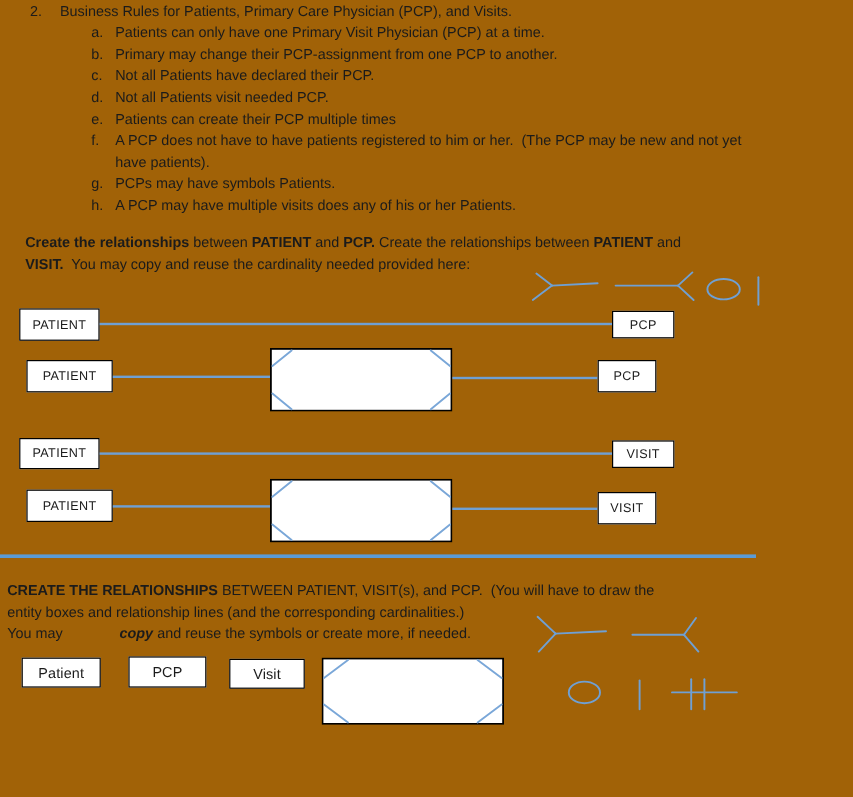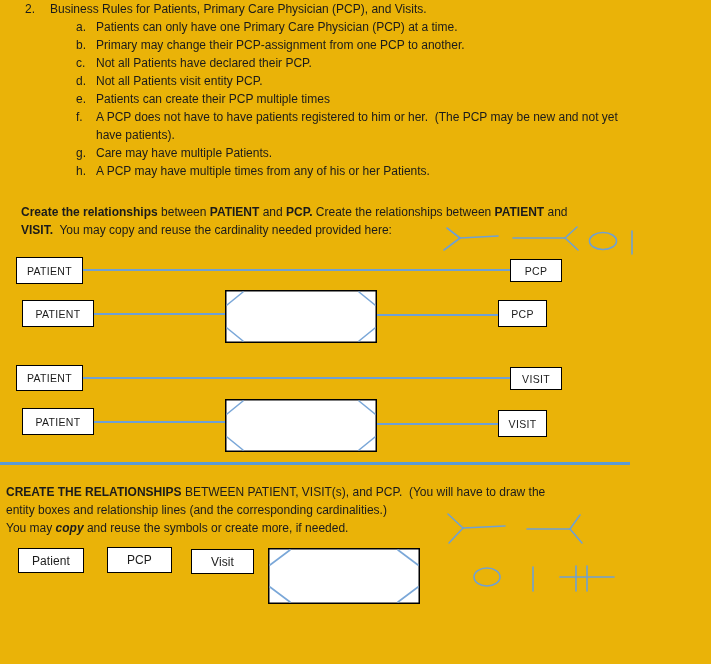--- a/index.html
+++ b/index.html
@@ -1,52 +1,52 @@
 <!DOCTYPE html>
 <html><head>
 <meta charset="utf-8">
 <style>
   html,body{margin:0;padding:0;background:#fff;}
-  #page{position:relative;width:711px;height:664px;background:#eab308;
+  #page{position:relative;width:711px;height:664px;background:#a16207;
         font-family:"Liberation Sans",sans-serif;color:#1b1b1b;overflow:hidden;}
   .txt{font-size:12px;line-height:18px;white-space:pre-wrap;}
   .b{font-weight:700;}
-  .bi{font-weight:700;font-style:italic;}
+  .bi{font-weight:700;font-style:italic;margin-left:44px;}
   #rules{position:absolute;left:0;top:12;width:680px;}
   .rules-title{padding-left:25px;font-size:12px;line-height:18px;}
   .rules-num{display:inline-block;width:25px;}
   .rule-item{position:relative;padding-left:96px;font-size:12px;line-height:18px;white-space:pre-wrap;}
   .rule-letter{position:absolute;left:76px;top:0;}
-  #para1{position:absolute;left:21px;top:203px;width:655px;}
+  #para1{position:absolute;left:21px;top:193px;width:655px;}
   #para2{position:absolute;left:6px;top:483px;width:600px;}
   .entity{position:absolute;border:1.5px solid #000;background:#fff;box-sizing:border-box;
           display:flex;align-items:center;justify-content:center;
           font-size:10.5px;letter-spacing:.3px;}
   .entity.lg{font-size:12px;letter-spacing:.1px;}
   .conn{position:absolute;height:2px;background:#6fa0d4;}
   .abs{position:absolute;}
   #divider{position:absolute;left:0;top:462px;width:630px;height:3px;background:#5b9bd5;}
   svg{display:block;}
 </style>
 </head>
 <body>
 
 <div id="page">
 
   <div id="rules">
     <div class="rules-title"><span class="rules-num">2.</span><span>Business Rules for Patients, Primary Care Physician (PCP), and Visits.</span></div>
-    <div class="rule-item"><span class="rule-letter">a.</span><span>Patients can only have one Primary Care Physician (PCP) at a time.</span></div>
+    <div class="rule-item"><span class="rule-letter">a.</span><span>Patients can only have one Primary Visit Physician (PCP) at a time.</span></div>
     <div class="rule-item"><span class="rule-letter">b.</span><span>Primary may change their PCP-assignment from one PCP to another.</span></div>
     <div class="rule-item"><span class="rule-letter">c.</span><span>Not all Patients have declared their PCP.</span></div>
-    <div class="rule-item"><span class="rule-letter">d.</span><span>Not all Patients visit entity PCP.</span></div>
+    <div class="rule-item"><span class="rule-letter">d.</span><span>Not all Patients visit needed PCP.</span></div>
     <div class="rule-item"><span class="rule-letter">e.</span><span>Patients can create their PCP multiple times</span></div>
     <div class="rule-item"><span class="rule-letter">f.</span><span>A PCP does not have to have patients registered to him or her.  (The PCP may be new and not yet
 have patients).</span></div>
-    <div class="rule-item"><span class="rule-letter">g.</span><span>Care may have multiple Patients.</span></div>
-    <div class="rule-item"><span class="rule-letter">h.</span><span>A PCP may have multiple times from any of his or her Patients.</span></div>
+    <div class="rule-item"><span class="rule-letter">g.</span><span>PCPs may have symbols Patients.</span></div>
+    <div class="rule-item"><span class="rule-letter">h.</span><span>A PCP may have multiple visits does any of his or her Patients.</span></div>
   </div>
 
   <div id="para1" class="txt"><span class="b">Create the relationships</span><span> between </span><span class="b">PATIENT</span><span> and </span><span class="b">PCP.</span><span> Create the relationships between </span><span class="b">PATIENT</span><span> and
 </span><span class="b">VISIT.</span><span>  You may copy and reuse the cardinality needed provided here:</span></div>
 
   <svg class="abs" style="left:438px;top:204px;" width="210" height="58" viewBox="0 0 210 58">
     <g stroke="#6fa0d4" stroke-width="1.6" stroke-linecap="round" fill="none">
       <g>
         <path d="M22 34 L9 24"></path>
           <path d="M22 34 L6 46"></path>

